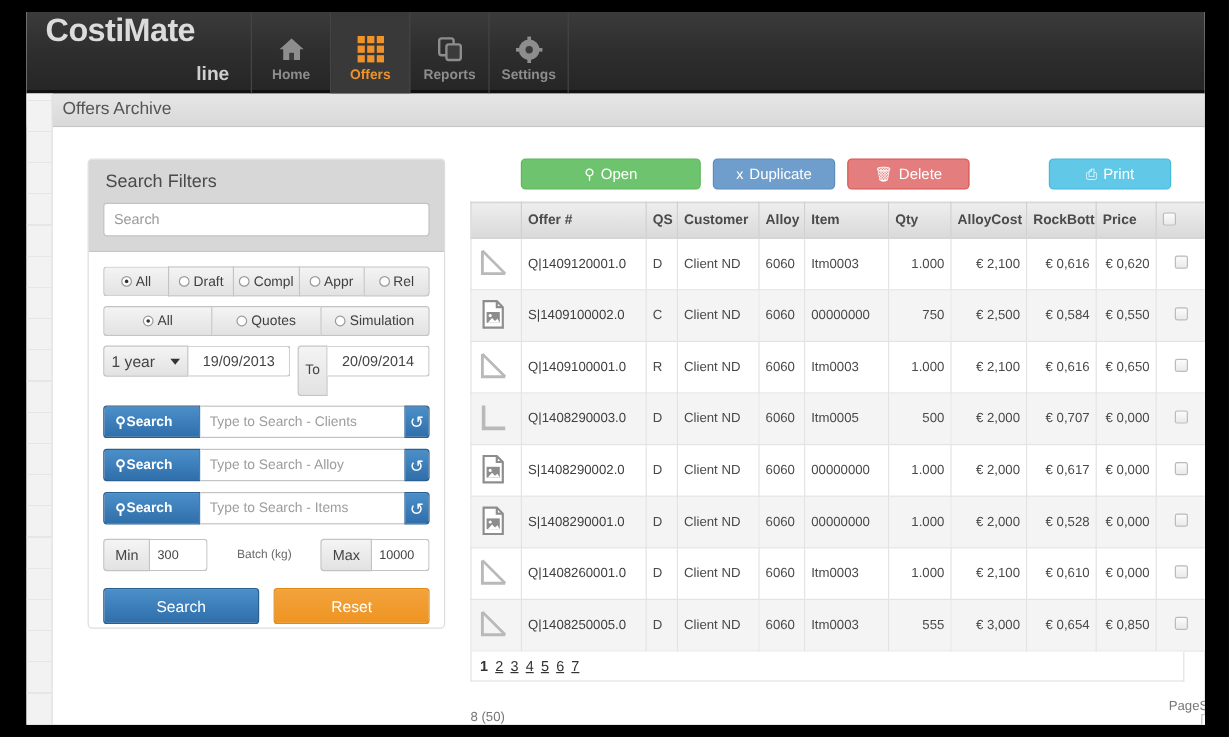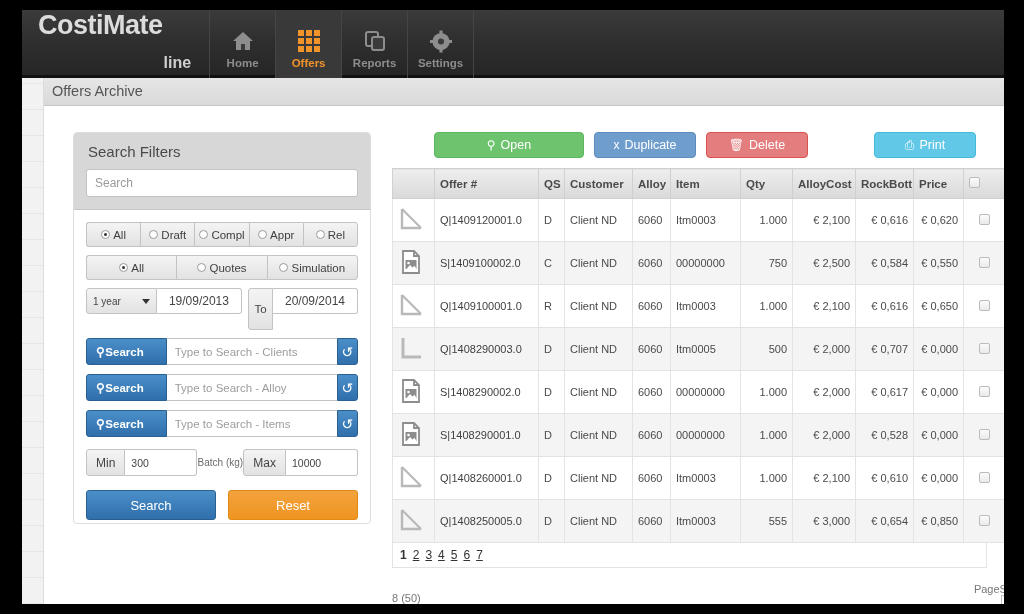--- a/index.html
+++ b/index.html
@@ -162,21 +162,21 @@
   .radio.on::after {
     content:''; position:absolute; left:2px; top:2px;
     width:3px; height:3px; border-radius:50%; background:#333;
   }
 
   .daterow { display:flex; margin-bottom: 8px; align-items: stretch; }
   .sel {
     width: 83px; height: 26px;
     background: linear-gradient(180deg,#f4f4f4,#e2e2e2);
     border: 1px solid #c3c3c3; border-radius: 3px 0 0 3px;
-    font-size: 10px; color:#444;
+    font-size: 13px; color:#444;
     display:flex; align-items:center; padding: 0 6px;
     position: relative; cursor:pointer;
   }
   .sel .cd { position:absolute; right:6px; top:10px;
     width:0;height:0;border-left:4px solid transparent;border-right:4px solid transparent;border-top:5px solid #333;}
   .dinp {
     width: 85px; height: 26px; border:1px solid #c3c3c3; border-left:0;
     border-radius: 0 3px 3px 0;
     font-size: 12px; color:#444; text-align:center;
     font-family: "Liberation Sans", sans-serif;
@@ -215,21 +215,21 @@
   }
 
   .batchrow { display:flex; align-items:center; margin: 12px 0 14px 0; }
   .addonlab {
     height:27px; padding:0 9px;
     background: linear-gradient(180deg,#f4f4f4,#e2e2e2);
     border:1px solid #c3c3c3; border-radius:3px 0 0 3px;
     display:flex;align-items:center; font-size:12px;color:#444;
   }
   .numinp {
-    width: 72px; height:27px; border:1px solid #c3c3c3; border-left:0;
+    width: 48px; height:27px; border:1px solid #c3c3c3; border-left:0;
     border-radius: 0 3px 3px 0;
     font-size:10.5px;color:#444; padding:0 6px;
     font-family:"Liberation Sans", sans-serif;
   }
   .batchlab { flex:1; text-align:center; font-size:10px; color:#6a6a6a; }
 
   .actrow { display:flex; gap: 12px; }
   .bigbtn {
     flex:1; height:30px; border-radius:3px;
     font-size:13px; color:#fff; border:1px solid;

